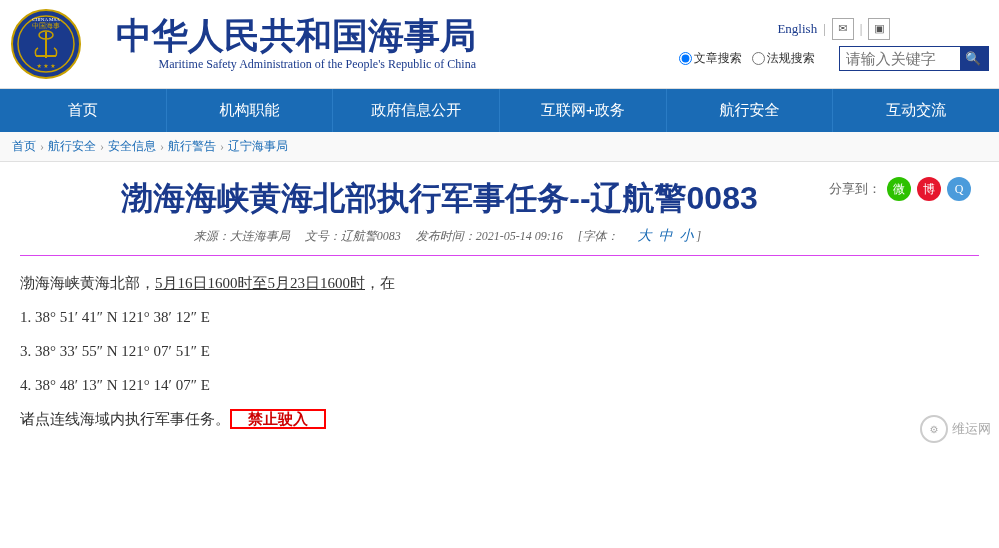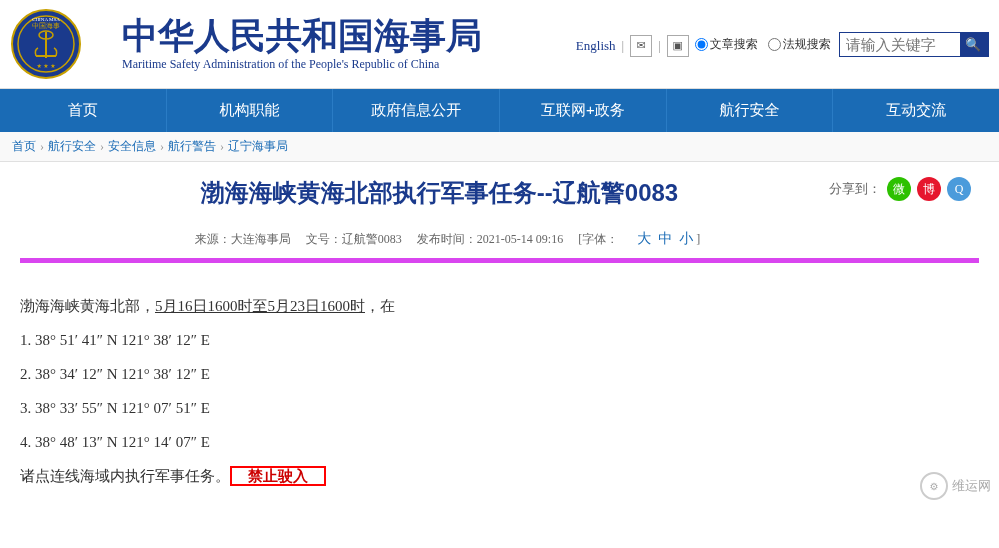--- a/index.html
+++ b/index.html
@@ -10,43 +10,44 @@
       background: #fff;
       padding: 8px 10px;
       display: flex;
       align-items: center;
       justify-content: space-between;
       border-bottom: 1px solid #ddd;
     }
     .logo-area {
       display: flex;
       align-items: center;
-      gap: 16px;
+      gap: 10px;
+      text-align: right;
     }
     .logo-text-area {
       display: flex;
       flex-direction: column;
       margin-left: 24px;
     }
     .logo-title-cn {
       font-size: 36px;
       font-weight: bold;
       color: #1a3a8c;
       font-family: '黑体', 'SimHei', sans-serif;
       line-height: 1.1;
     }
     .logo-title-en {
       font-size: 12px;
       color: #1a3a8c;
       margin-top: 2px;
     }
     .header-right {
       display: flex;
-      flex-direction: row;
-      align-items: flex-end;
+      flex-direction: column;
+      align-items: center;
       gap: 6px;
     }
     .header-top-links {
       display: flex;
       align-items: center;
       gap: 6px;
       font-size: 13px;
       color: #333;
     }
     .header-top-links a {
@@ -62,21 +63,21 @@
       justify-content: center;
       width: 22px;
       height: 22px;
       border: 1px solid #aaa;
       font-size: 11px;
       color: #555;
     }
     .search-area {
       display: flex;
       align-items: center;
-      gap: 8px;
+      gap: 24px;
     }
     .search-radios {
       display: flex;
       gap: 10px;
       font-size: 12px;
       color: #333;
     }
     .search-radios label {
       display: flex;
       align-items: center;
@@ -168,37 +169,38 @@
       color: #fff;
       cursor: pointer;
     }
     .share-wechat { background: #2dc100; }
     .share-weibo { background: #e6162d; }
     .share-qq { background: #4b9bdb; }
 
     
     .article-title {
       text-align: center;
-      font-size: 24px;
+      font-size: 32px;
       font-weight: bold;
       color: #1a3a8c;
-      margin-bottom: 21px;
+      margin-bottom: 6px;
       font-family: '黑体', 'SimHei', sans-serif;
       padding-right: 120px;
     }
 
     
     .article-meta {
       text-align: center;
       font-size: 12px;
       color: #666;
-      margin-bottom: 28px;
-      border-bottom: 5px solid #d946ef;
+      margin-bottom: 12px;
+      border-bottom: 1px solid #d946ef;
       padding-bottom: 10px;
       padding-right: 80px;
+      font-style: italic;
     }
     .article-meta span {
       margin-right: 12px;
     }
     .font-size-options a {
       margin-left: 4px;
       color: #1a6bb5;
       text-decoration: none;
       font-size: 14px;
     }
@@ -348,21 +350,20 @@
       <a href="#">小</a>
       <span>]</span>
     </span>
   </div>
 
   <div class="article-body">
     <p>
       渤海海峡黄海北部，<span class="underline-text">5月16日1600时至5月23日1600时</span>，在
     </p>
     <p>1.  38° 51′ 41″ N   121° 38′ 12″ E</p>
-    <p>2.  38° 34′ 12″ N   121° 38′ 12″ E</p>
     <p>3.  38° 33′ 55″ N   121° 07′ 51″ E</p>
     <p>4.  38° 48′ 13″ N   121° 14′ 07″ E</p>
     <p>
       诸点连线海域内执行军事任务。<span class="red-box">禁止驶入</span>
     </p>
   </div>
 
   <div class="watermark">
     <span class="watermark-icon">⚙</span>
     <span>维运网</span>

